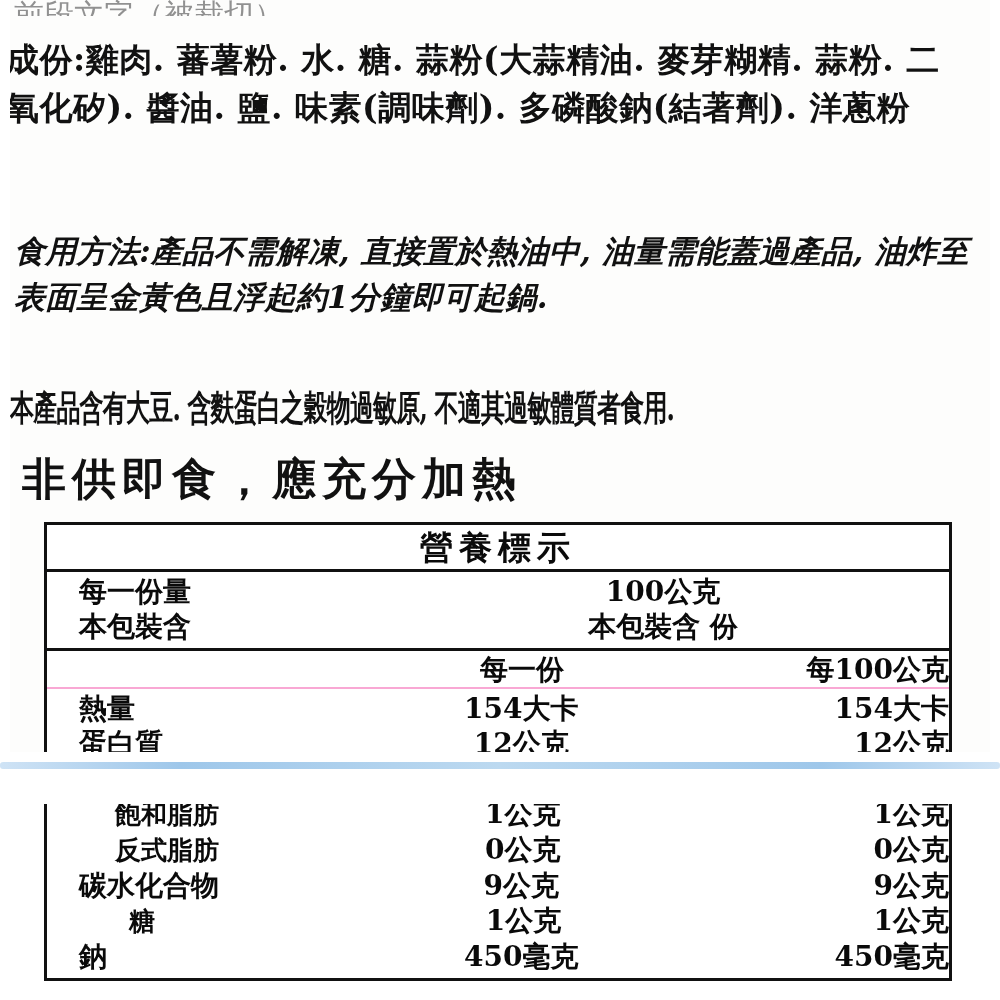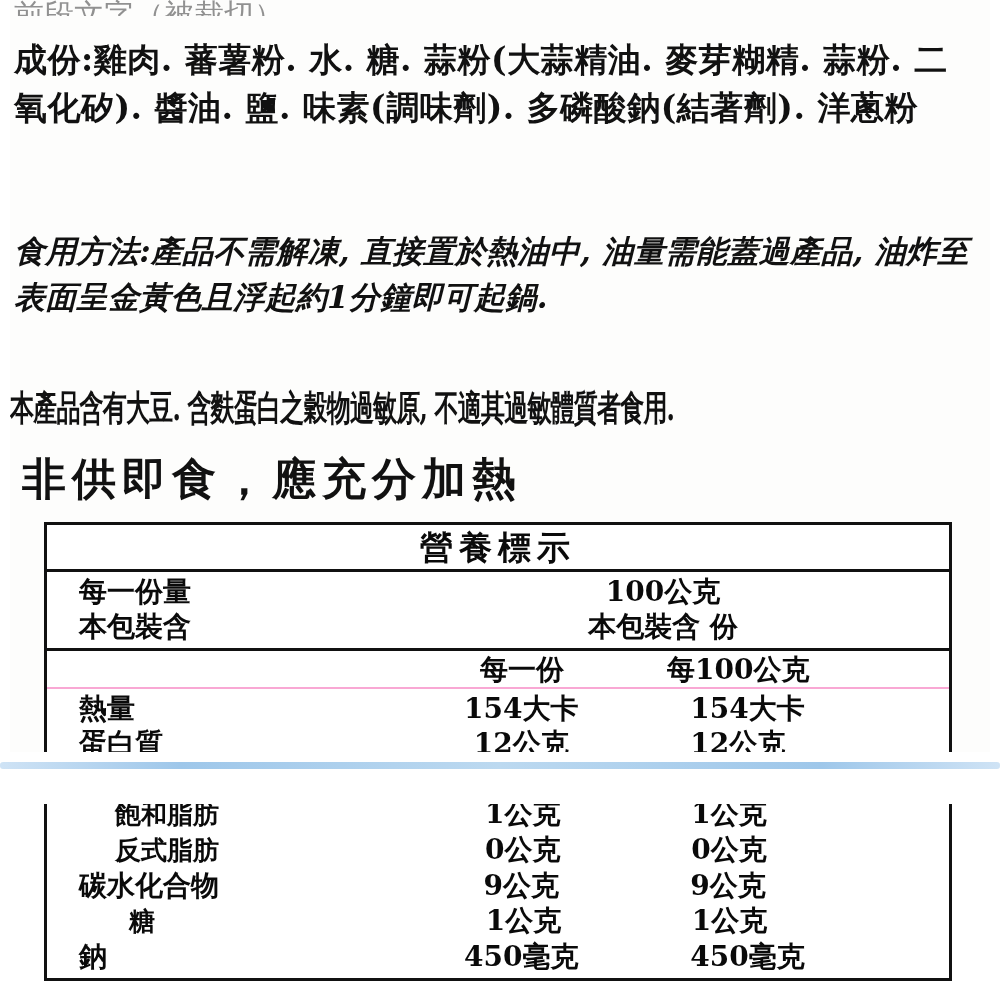--- a/index.html
+++ b/index.html
@@ -39,21 +39,21 @@
 
   .block {
     position: absolute;
     font-family: "DejaVu Serif", serif;
     color: #111;
   }
 
   
   #ingredients {
     top: 36px;
-    left: 14px;
+    left: 6px;
     width: 965px;
     font-size: 33px;
     line-height: 48px;
     letter-spacing: 0.5px;
     font-weight: 600;
   }
 
   
   #method {
     top: 228px;
@@ -139,21 +139,21 @@
   .n-row .c-label.indent2 {
     padding-left: 82px;
     font-size: 26px;
   }
   .n-row .c-mid {
     width: 290px;
     text-align: center;
   }
   .n-row .c-right {
     width: 282px;
-    text-align: left;
+    text-align: right;
   }
   .n-row .c-wide {
     flex: 1;
     text-align: center;
   }
   #serving-block {
     padding: 2px 0 4px 0;
     border-bottom: 3px solid #111;
   }
   #serving-block .n-row {

